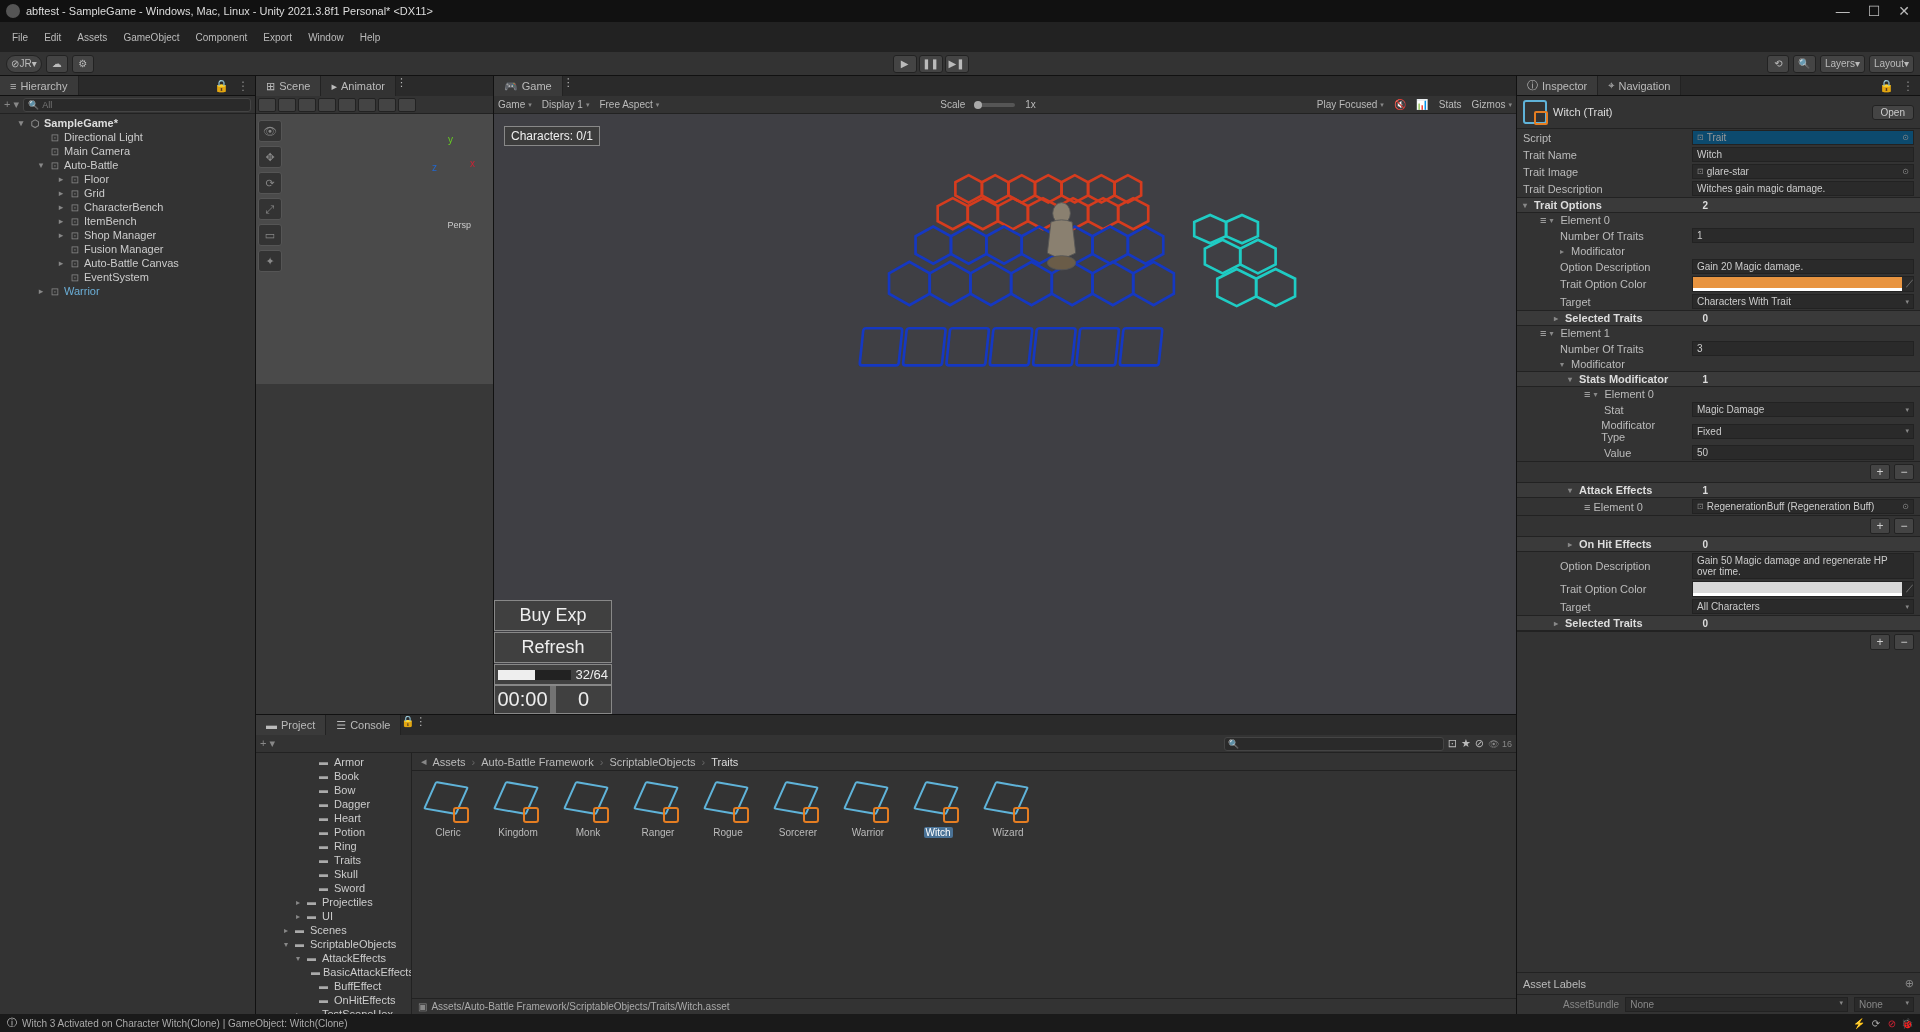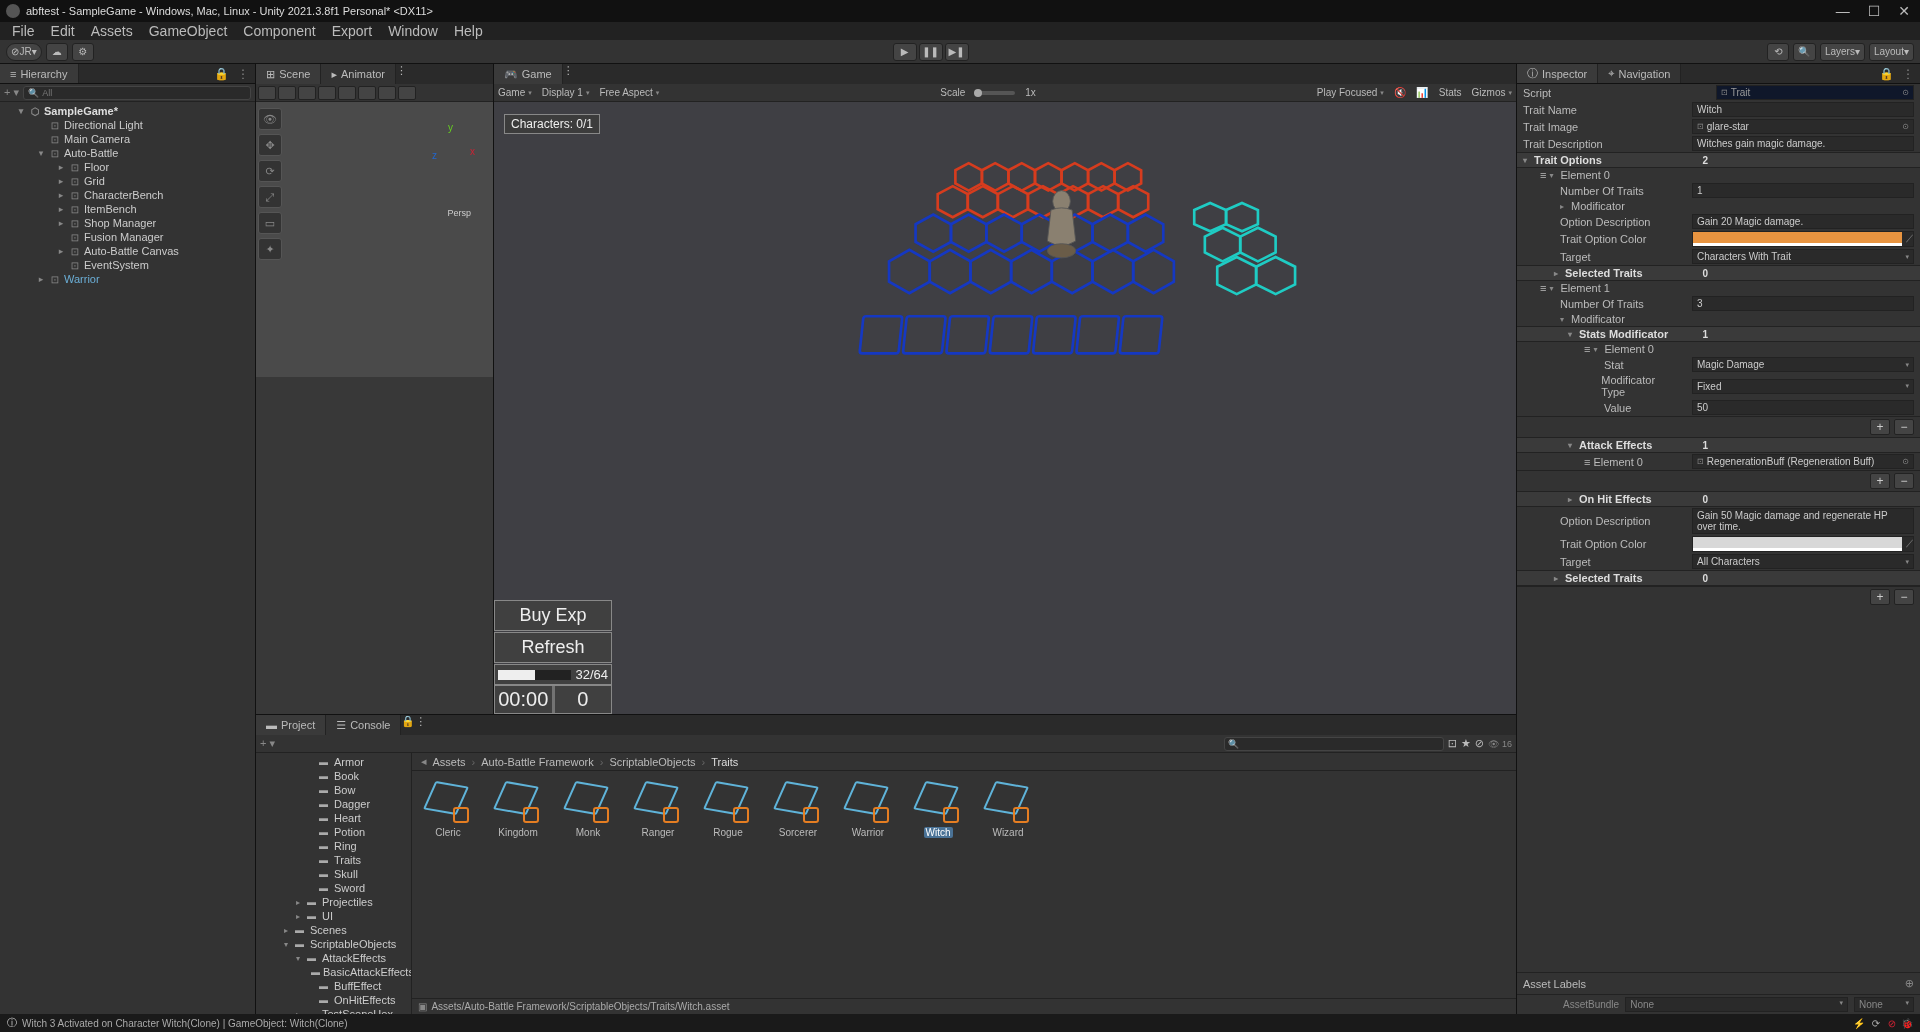--- a/index.html
+++ b/index.html
@@ -1,21 +1,21 @@
 <!DOCTYPE html>
 <html><head>
 <meta charset="utf-8">
 <style>
 * { margin: 0; padding: 0; box-sizing: border-box; font-family: 'Segoe UI', Arial, sans-serif; }
 body { background: #222; color: #bbb; font-size: 11px; overflow: hidden; width: 1920px; height: 1032px; display: flex; flex-direction: column; }
 .title-bar { background: #111; height: 22px; display: flex; align-items: center; padding: 0 6px; color: #ddd; font-size: 11px; }
 .title-bar-icon { width: 14px; height: 14px; margin-right: 6px; border-radius: 50%; background: #555; }
 .title-bar-text { flex: 1; }
 .win-controls { display: flex; gap: 18px; margin-right: 4px; color: #bbb; font-size: 14px; }
-.menu-bar { background: #222; height: 18px; display: flex; align-items: center; gap: 0; padding: 0 4px; font-size: 14px; color: #bbb; }
+.menu-bar { background: #222; height: 30px; display: flex; align-items: center; gap: 0; padding: 0 4px; font-size: 10px; color: #bbb; }
 .menu-bar span { padding: 0 8px; cursor: pointer; }
 .toolbar-row { background: #333; height: 24px; display: flex; align-items: center; padding: 0 6px; border-bottom: 1px solid #111; }
 .tool-cluster { display: flex; gap: 4px; align-items: center; }
 .tool-btn { background: #444; border: 1px solid #222; border-radius: 3px; height: 18px; min-width: 22px; display: flex; align-items: center; justify-content: center; color: #bbb; padding: 0 4px; font-size: 10px; }
 .tool-btn.round { border-radius: 9px; }
 .toolbar-row .spacer { flex: 1; }
 .play-controls { display: flex; gap: 2px; }
 .play-controls .tool-btn { width: 24px; }
 .main-area { flex: 1; display: flex; min-height: 0; }
 .hierarchy-panel { width: 256px; background: #333; display: flex; flex-direction: column; border-right: 1px solid #111; }
@@ -59,21 +59,21 @@
 .game-view { flex: 1; background: #3f3f44; position: relative; overflow: hidden; }
 .char-badge { position: absolute; left: 10px; top: 12px; background: rgba(60,60,60,0.95); border: 1px solid #888; padding: 2px 6px; font-size: 12px; color: #eee; }
 .hex-area { position: absolute; left: 60px; top: 55px; right: 0; height: 230px; }
 .game-ui-panel { position: absolute; left: 0; bottom: 0; width: 118px; }
 .game-btn { background: rgba(64,64,64,0.95); border: 1px solid #888; text-align: center; font-size: 18px; color: #eee; padding: 4px 0; margin-bottom: 1px; }
 .game-progress-row { background: rgba(64,64,64,0.95); border: 1px solid #888; display: flex; align-items: center; padding: 2px 3px; font-size: 13px; color: #eee; }
 .game-progress-bar { flex: 1; height: 10px; background: #222; margin-right: 4px; position: relative; }
 .game-progress-bar>div { position:absolute; left:0; top:0; bottom:0; width:50%; background:#eee; }
 .game-timer { background: rgba(64,64,64,0.95); border: 1px solid #888; display: flex; font-size: 20px; color: #eee; }
 .game-timer>div { flex: 1; text-align: center; padding: 2px 0; }
-.game-timer>div:first-child { border-right: 3px solid #737373; }
+.game-timer>div:first-child { border-right: 6px solid #737373; }
 .project-panel { height: 300px; background: #333; display: flex; flex-direction: column; border-top: 1px solid #111; }
 .project-header { height: 20px; background: #2a2a2a; display: flex; align-items: stretch; }
 .project-toolrow { height: 18px; background: #333; display: flex; align-items: center; padding: 0 4px; border-bottom: 1px solid #222; gap: 4px; }
 .project-body { flex: 1; display: flex; min-height: 0; }
 .project-tree { width: 156px; background: #333; border-right: 1px solid #222; overflow: auto; padding-top: 2px; }
 .project-main { flex: 1; display: flex; flex-direction: column; }
 .project-breadcrumb { height: 18px; background: #333; display: flex; align-items: center; padding: 0 6px; font-size: 11px; color: #bbb; border-bottom: 1px solid #222; }
 .project-breadcrumb span { padding: 0 3px; }
 .project-grid { flex: 1; display: flex; flex-wrap: wrap; align-content: flex-start; padding: 10px; gap: 18px; }
 .asset-item { width: 52px; display: flex; flex-direction: column; align-items: center; gap: 4px; }
@@ -88,21 +88,21 @@
 .insp-header-icon { width: 24px; height: 24px; border: 2px solid #5fb3d9; border-radius: 3px; position: relative; }
 .insp-header-icon::after { content:''; width:10px; height:10px; border:2px solid #e67e22; border-radius:2px; position:absolute; bottom:-3px; right:-3px; }
 .insp-open { margin-left: auto; background: #444; border: 1px solid #222; padding: 1px 8px; font-size: 10px; color: #ccc; border-radius: 3px; }
 .insp-body { flex: 1; overflow: auto; }
 .insp-row { display: flex; align-items: center; padding: 1px 6px; font-size: 11px; color: #bbb; gap: 13px; }
 .insp-row.header { background: #3a3a3a; font-weight: bold; color: #ddd; border-top: 1px solid #222; border-bottom: 1px solid #222; }
 .insp-row .label { width: 156px; display: flex; align-items: center; gap: 3px; }
 .insp-row .label .arrow { font-size: 8px; color: #888; width: 8px; }
 .insp-row .label .pad { display:inline-block; }
 .insp-row .value { flex: 1; background: #2a2a2a; border: 1px solid #222; padding: 1px 4px; font-size: 10px; color: #ccc; display: flex; align-items: center; }
-.insp-row .value.readonly { background: #0f172a; color: #999; margin-left: 24px; }
+.insp-row .value.readonly { background: #0c4a6e; color: #999; }
 .insp-row .value.drop::after { content: '▾'; margin-left: auto; font-size: 7px; color: #888; }
 .insp-row .value.obj { display:flex; gap:3px; }
 .insp-row .value.obj::before { content:'⊡'; font-size:8px; color:#888; }
 .insp-row .value.obj::after { content:'⊙'; margin-left:auto; font-size:8px; color:#888; }
 .insp-row .value.color { padding:0; }
 .color-swatch { flex:1; height:14px; background: linear-gradient(to bottom, #e89440 82%, #fff 82%); }
 .color-swatch.gray { background: linear-gradient(to bottom, #d8d8d8 82%, #fff 82%); }
 .insp-row .value.picker::after { content:'⟋'; margin-left:4px; color:#888; font-size:10px; }
 .insp-row .count { width: 20px; text-align: right; padding-right: 4px; font-size: 10px; }
 .insp-list-footer { display: flex; justify-content: flex-end; padding: 2px 6px; gap: 4px; border-top: 1px solid #222; }
@@ -592,20 +592,25 @@
 
   <div class="inspector-panel">
     <div class="panel-tab-row">
       <div class="panel-tab active">ⓘ <span>Inspector</span></div>
       <div class="panel-tab">⌖ <span>Navigation</span></div>
       <div class="tab-tools">
           <span>🔒</span>
           <span>⋮</span>
         </div>
     </div>
+    <div class="insp-header">
+      <div class="insp-header-icon"></div>
+      <span style="color:#ddd;">Witch (Trait)</span>
+      <button class="insp-open">Open</button>
+    </div>
     <div class="insp-body">
       <div class="insp-row">
           <div class="label">
             <span>Script</span>
           </div>
           <div class="value readonly obj">
             <span>Trait</span>
           </div>
         </div>
       <div class="insp-row">

